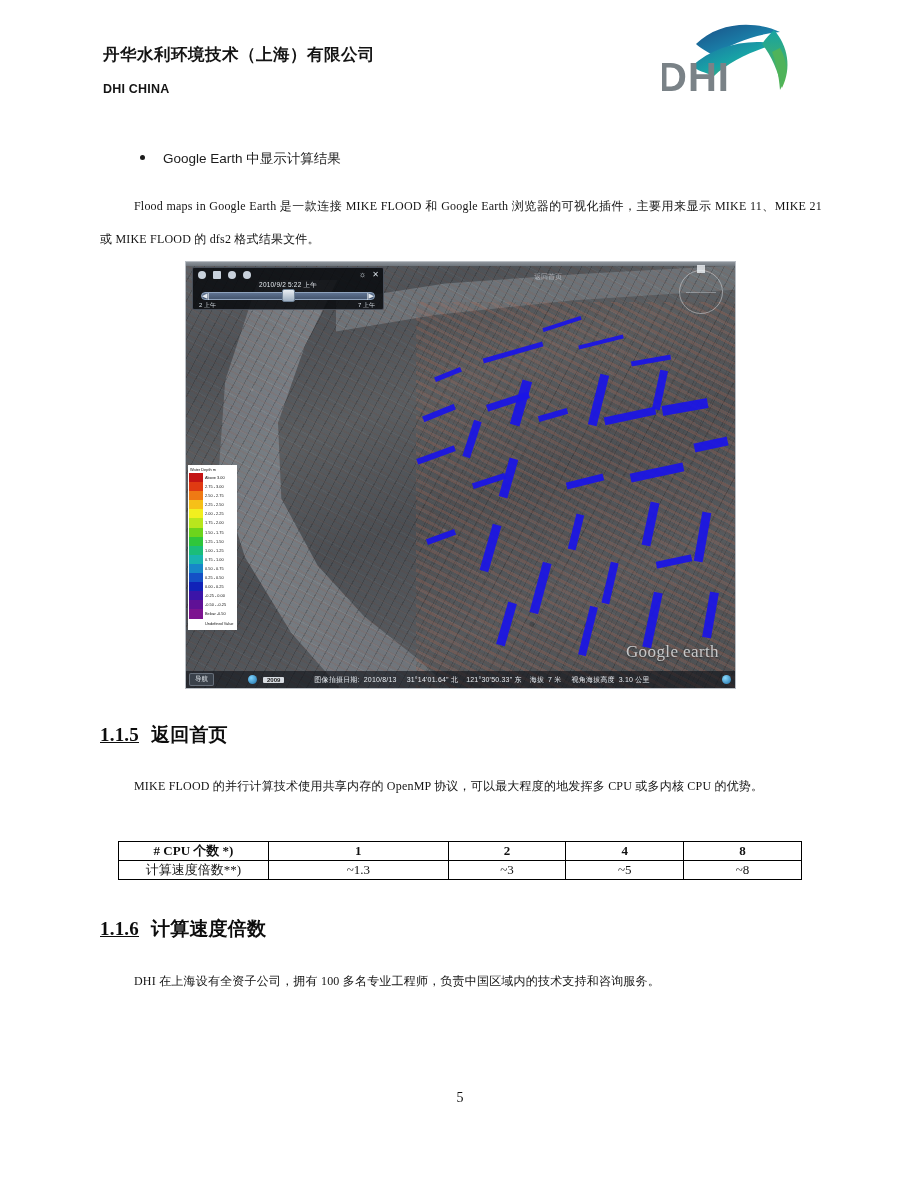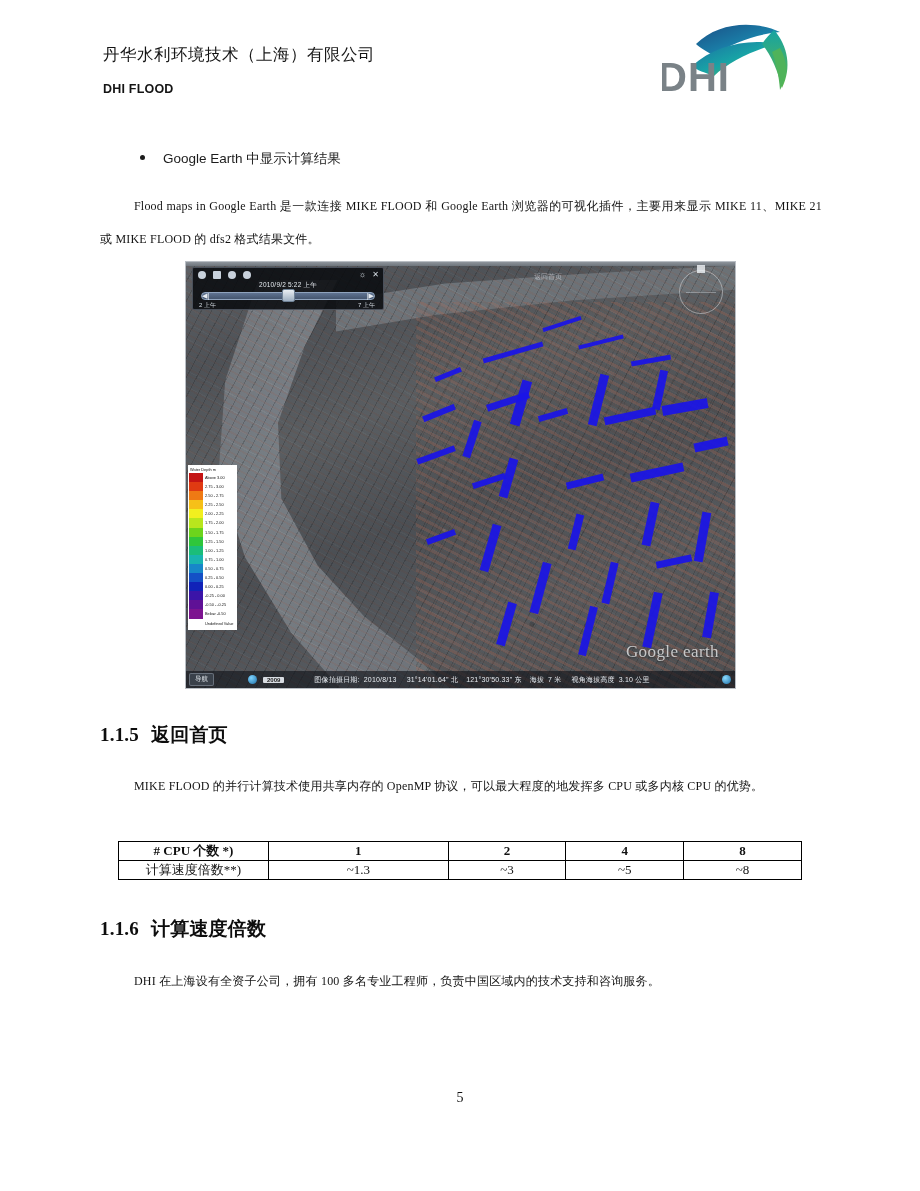--- a/index.html
+++ b/index.html
@@ -18,21 +18,21 @@
   .page-header {
     position: absolute;
     top: 0; left: 0;
     width: 920px;
     height: 125px;
   }
   .hdr-company-cn {
     position: absolute;
     left: 103px; top: 44px;
     font-family: "Liberation Serif", serif;
-    font-weight: normal;
+    font-weight: bold;
     font-size: 16.5px;
     letter-spacing: 0.5px;
     color: #141414;
     white-space: nowrap;
   }
   .hdr-company-en {
     position: absolute;
     left: 103px; top: 82px;
     font-family: "Liberation Sans", sans-serif;
     font-weight: bold;
@@ -317,21 +317,21 @@
   
   .heading {
     position: absolute;
     font-family: "Liberation Sans", sans-serif;
     font-weight: bold;
     font-size: 19px;
     color: #0d0d0d;
     letter-spacing: 0.2px;
     white-space: nowrap;
   }
-  .h-num { font-family: "Liberation Serif", serif; }
+  .h-num { font-family: "Liberation Serif", serif; text-decoration: underline; }
   .h-gap { display: inline-block; width: 12px; }
 
   .para-parallel { left: 100px; top: 770px; width: 722px; text-indent: 34px; }
   .para-support  { left: 100px; top: 965px; width: 722px; text-indent: 34px; }
 
   
   .cpu-table {
     position: absolute;
     left: 118px; top: 841px;
     width: 684px;
@@ -358,21 +358,21 @@
     font-family: "Liberation Serif", serif;
     font-size: 14px;
     color: #111;
   }
 </style>
 </head>
 <body>
 
 <div class="page-header">
   <div class="hdr-company-cn">丹华水利环境技术（上海）有限公司</div>
-  <div class="hdr-company-en">DHI FLOOD</div>
+  <div class="hdr-company-en">DHI CHINA</div>
   <div class="logo-wrap">
     <svg width="150" height="90" viewBox="0 0 150 90">
       <defs>
         <linearGradient id="wgA" x1="0" y1="0" x2="1" y2="1">
           <stop offset="0%" stop-color="#1a4f86"></stop>
             <stop offset="55%" stop-color="#1a7fa8"></stop>
             <stop offset="100%" stop-color="#2aa98d"></stop>
         </linearGradient>
         <linearGradient id="wgB" x1="0" y1="0" x2="1" y2="1">
           <stop offset="0%" stop-color="#1b6ea2"></stop>

